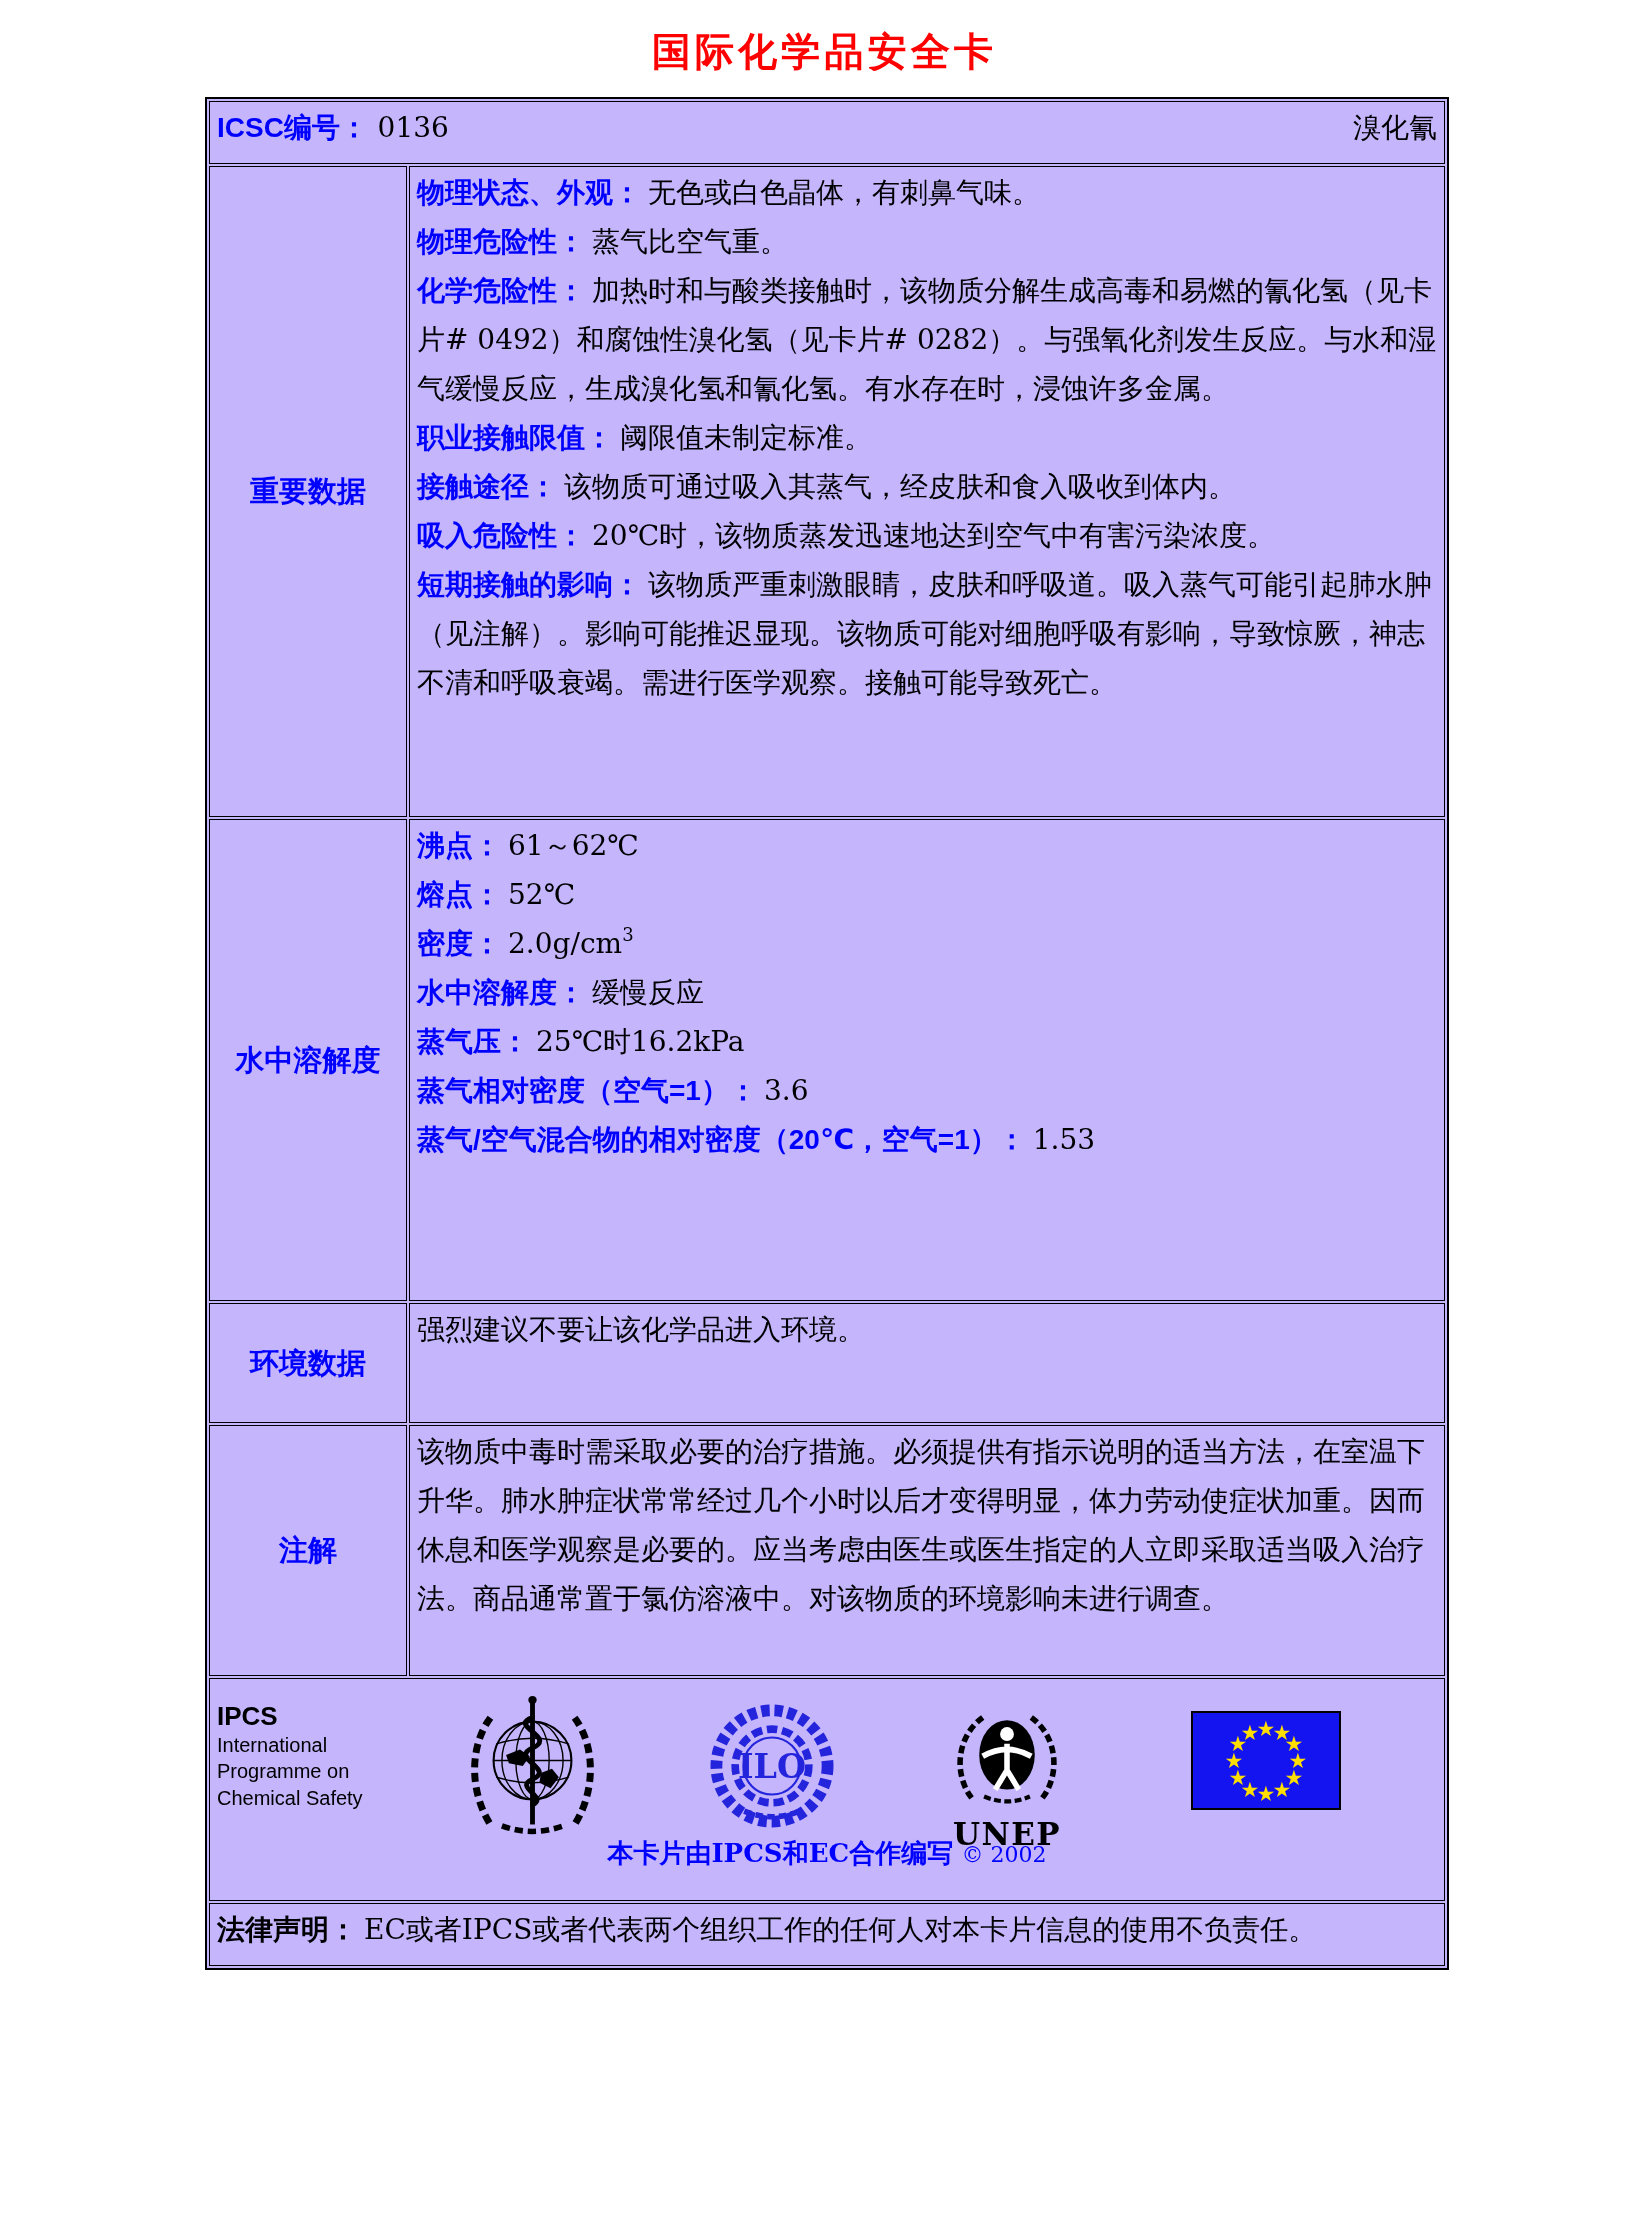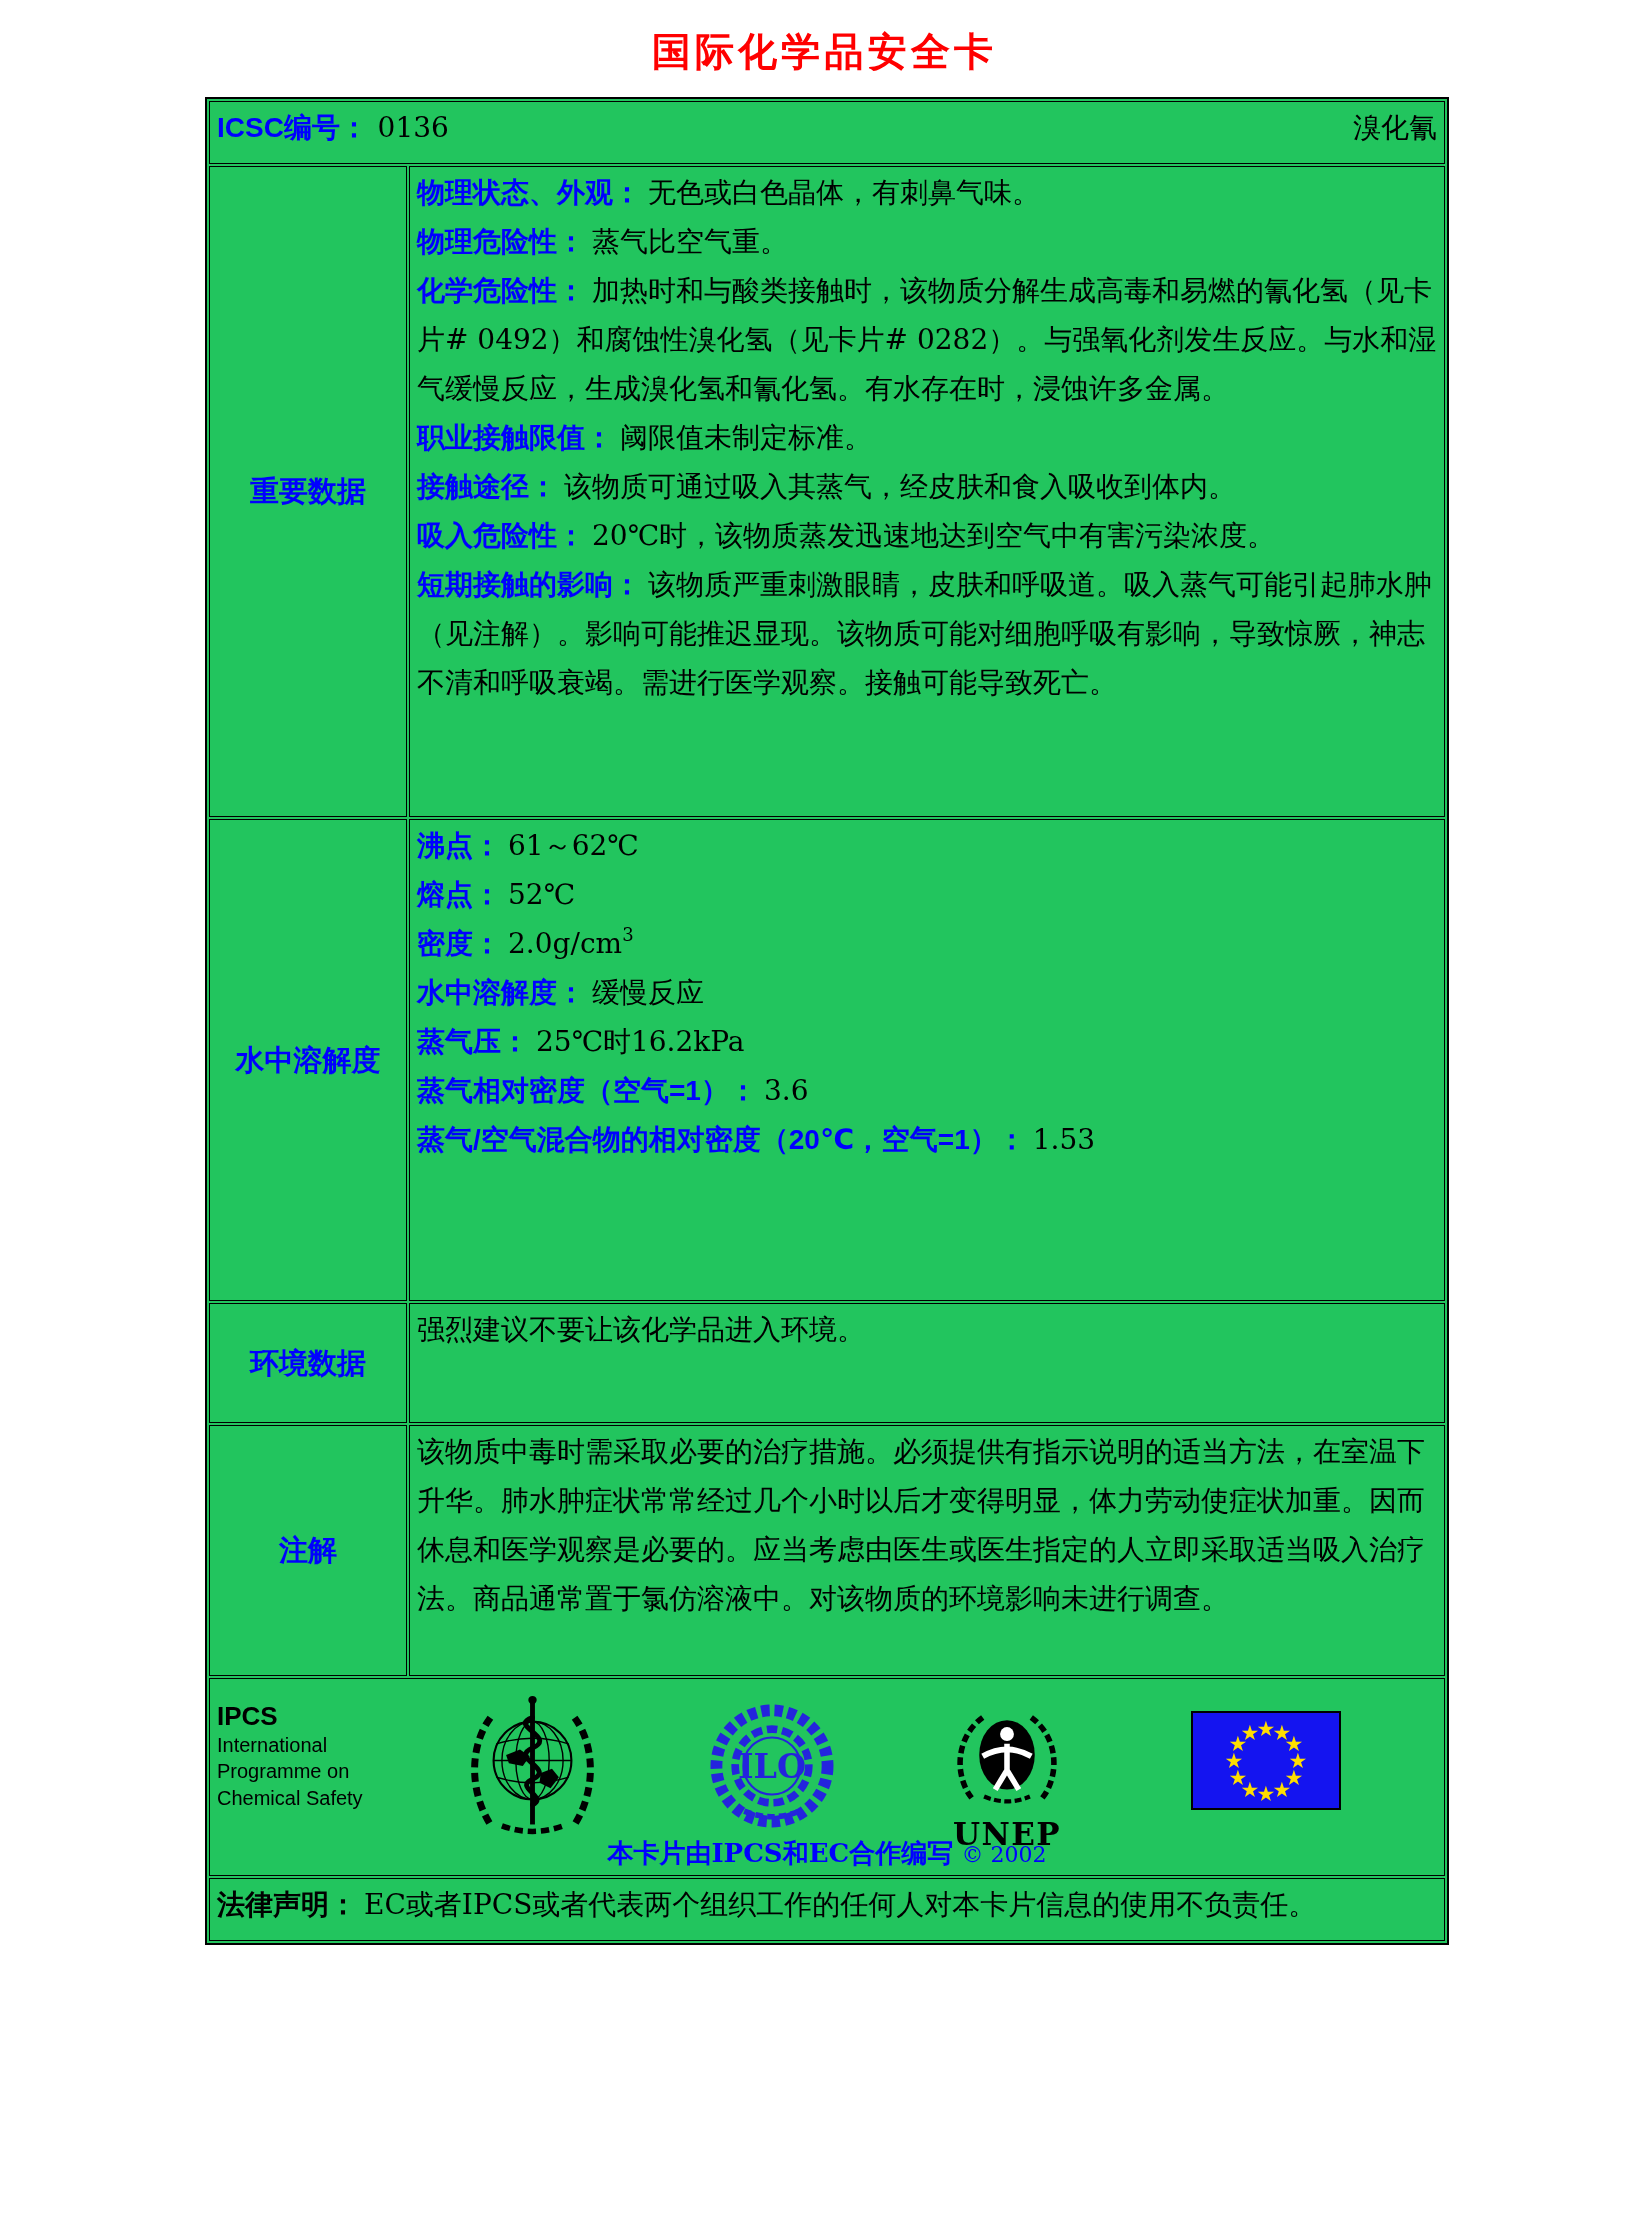--- a/index.html
+++ b/index.html
@@ -22,21 +22,21 @@
     font-weight: bold;
     letter-spacing: 4.2px;
     font-family: "DejaVu Serif", "Liberation Serif", serif;
   }
   table.card {
     margin-left: 205px;
     width: 1244px;
     border: 2.1px solid #000000;
     border-collapse: separate;
     border-spacing: 2.8px;
-    background: #22c55e;
+    background: #c4b5fd;
   }
   td.cell {
     border: 1.4px solid #000000;
     vertical-align: top;
     padding: 1.4px 7px;
     font-size: 28px;
     line-height: 49px;
   }
   td.label-cell {
     width: 198px;
@@ -67,21 +67,21 @@
   .header-flex { display: flex; justify-content: space-between; align-items: center; }
   .hdr-left .lbl { margin-right: 9.7px; }
   .important-cell { height: 651px; margin-top: 28px; }
   .physical-cell { height: 482px; line-height: 59px; }
   .env-cell { height: 120px; }
   .notes-cell { height: 251px; }
   .additional-cell { height: 36px; line-height: 36px; }
   .item { margin: 0; }
   sup.den-sup { font-size: 18px; line-height: 0; vertical-align: 12.5px; }
 
-  .footer-cell { height: 198px; padding: 2.8px 7px; }
+  .footer-cell { height: 223px; padding: 2.8px 7px; }
   .footer-row { display: flex; align-items: flex-start; height: 152px; }
   .ipcs-block {
     width: 189px;
     margin-top: 19.5px;
     font-family: "Liberation Sans", "DejaVu Sans", sans-serif;
     line-height: 26.5px;
     font-size: 20px;
   }
   .ipcs-abbr { font-size: 26px; font-weight: bold; line-height: 32px; }
   .logo-who { margin-left: 57px; margin-top: 11px; }

